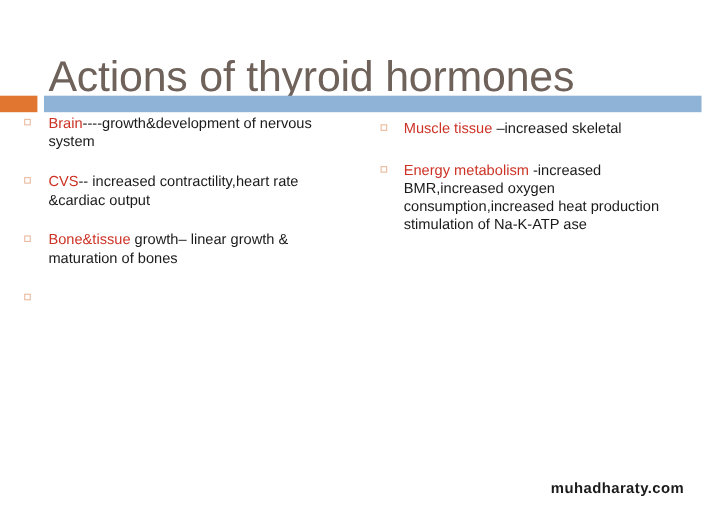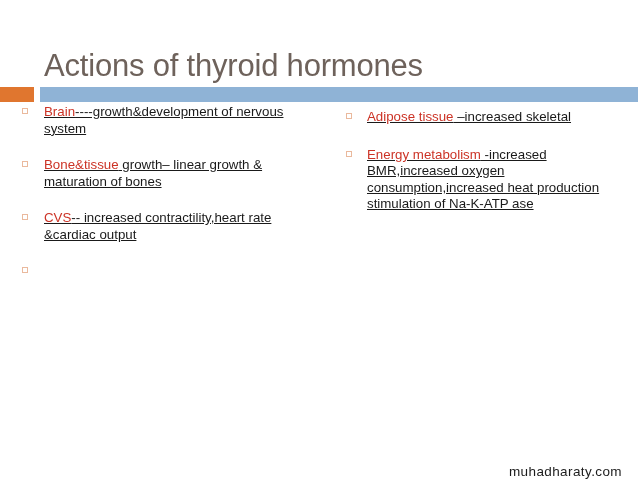--- a/index.html
+++ b/index.html
@@ -18,21 +18,21 @@
     background: #ffffff;
     overflow: hidden;
   }
 
   
   .slide-title {
     position: absolute;
     left: 44px;
     top: 22px;
     width: 560px;
-    font-size: 31px;
+    font-size: 39px;
     font-weight: 400;
     line-height: 46px;
     letter-spacing: -0.2px;
     color: #6e625b;
     white-space: nowrap;
   }
 
   
   .accent-row {
     position: absolute;
@@ -72,21 +72,20 @@
   .col-left  { left: 18px;  width: 308px; }
   .col-right { left: 342px; width: 290px; padding-top: 5px; }
 
   .bullet-item {
     position: relative;
     padding-left: 26px;
     margin-bottom: 20px;
     font-size: 13.3px;
     line-height: 16.5px;
     color: #1a1a1a;
-    text-decoration: underline;
   }
   .col-right .bullet-item {
     padding-left: 25px;
     margin-bottom: 21px;
   }
   .bullet-marker {
     position: absolute;
     left: 4px;
     top: 4px;
     width: 6px;
@@ -99,23 +98,23 @@
     color: #cc3326;
   }
   .desc {
     color: #1a1a1a;
   }
 
   
   .watermark {
     position: absolute;
     right: 16px;
-    bottom: 0;
+    bottom: 28px;
     font-size: 13.5px;
-    font-weight: normal;
+    font-weight: bold;
     letter-spacing: 0.4px;
     color: #1b1b1b;
   }
 </style>
 </head>
 <body>
 
 <div class="slide">
 
   <h1 class="slide-title">Actions of thyroid hormones</h1>
@@ -127,36 +126,36 @@
 
   <div class="columns">
 
     <div class="col col-left">
       <div class="bullet-item">
         <span class="bullet-marker"></span>
         <span class="term">Brain</span><span class="desc">----growth&amp;development of nervous system</span>
       </div>
       <div class="bullet-item">
         <span class="bullet-marker"></span>
-        <span class="term">Bone&amp;tissue</span><span class="desc"> growth– linear growth &amp; maturation of bones</span>
+        <span class="term">CVS</span><span class="desc">--  increased contractility,heart rate &amp;cardiac output</span>
       </div>
       <div class="bullet-item">
         <span class="bullet-marker"></span>
-        <span class="term">CVS</span><span class="desc">--  increased contractility,heart rate &amp;cardiac output</span>
+        <span class="term">Bone&amp;tissue</span><span class="desc"> growth– linear growth &amp; maturation of bones</span>
       </div>
       <div class="bullet-item">
         <span class="bullet-marker"></span>
         <span class="term"></span>
       </div>
     </div>
 
     <div class="col col-right">
       <div class="bullet-item">
         <span class="bullet-marker"></span>
-        <span class="term">Adipose  tissue</span><span class="desc"> –increased skeletal</span>
+        <span class="term">Muscle  tissue</span><span class="desc"> –increased skeletal</span>
       </div>
       <div class="bullet-item">
         <span class="bullet-marker"></span>
         <span class="term">Energy metabolism</span><span class="desc"> -increased BMR,increased oxygen consumption,increased heat production stimulation of  Na-K-ATP ase</span>
       </div>
     </div>
 
   </div>
 
   <div class="watermark">muhadharaty.com</div>

